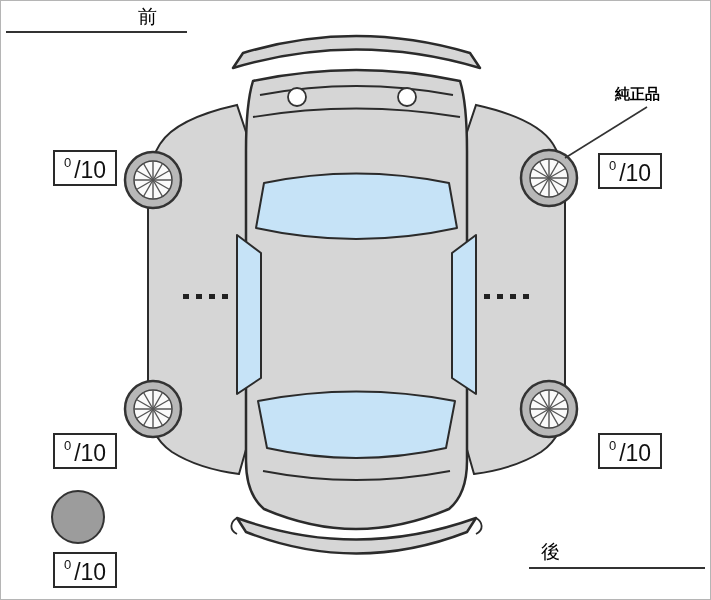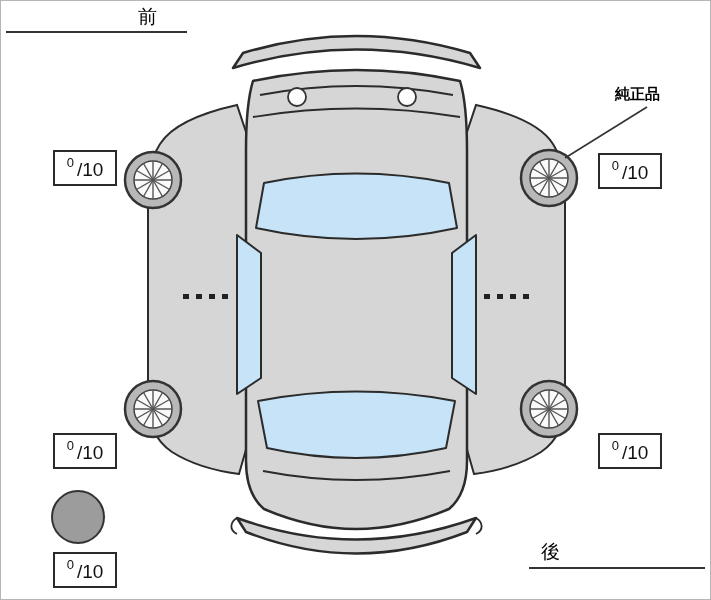--- a/index.html
+++ b/index.html
@@ -21,21 +21,21 @@
   .detail-circle { fill:#ffffff; stroke:#333; stroke-width:1.8; }
   .dot     { fill:#222; }
   .leader  { fill:none; stroke:#333; stroke-width:1.6; }
 
   .score-box {
     position:absolute; width:64px; height:36px; background:#fff;
     border:2px solid #2a2a2a; display:flex; align-items:center; justify-content:center;
     color:#111; box-sizing:border-box;
   }
   .score-num { font-size:13px; transform:translateY(-6px); margin-right:3px; }
-  .score-den { font-size:19px; transform:translateY(2px); }
+  .score-den { font-size:23px; transform:translateY(2px); }
   .pos-fl    { left:52px;  top:149px; }
   .pos-fr    { left:597px; top:152px; }
   .pos-rl    { left:52px;  top:432px; }
   .pos-rr    { left:597px; top:432px; }
   .pos-spare { left:52px;  top:551px; }
 
   .cjk-label { position:absolute; color:#000; line-height:1; white-space:nowrap; }
   .front-label   { left:137px; top:6px;  font-size:19px; }
   .rear-label    { left:540px; top:541px; font-size:19px; }
   .genuine-label { left:614px; top:85px; font-size:15px; font-weight:bold;text-align:center; }

